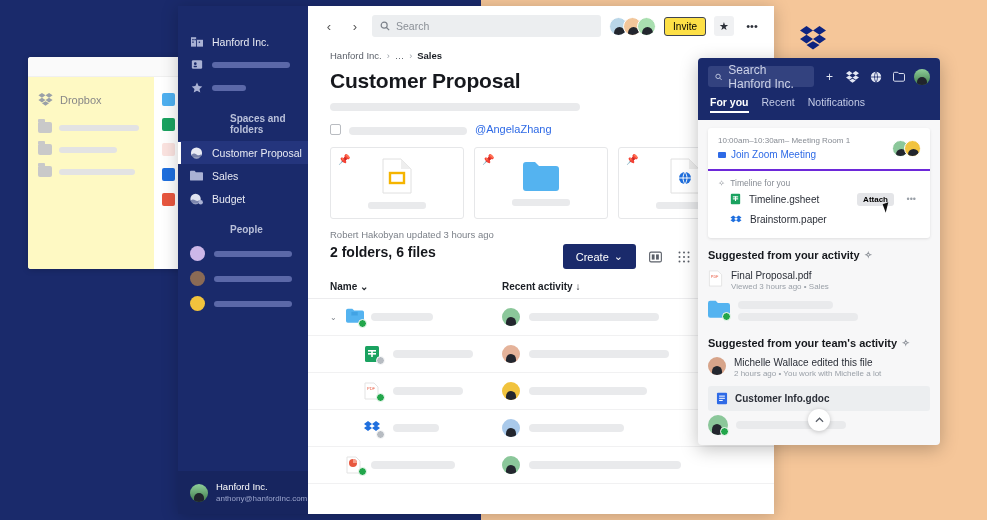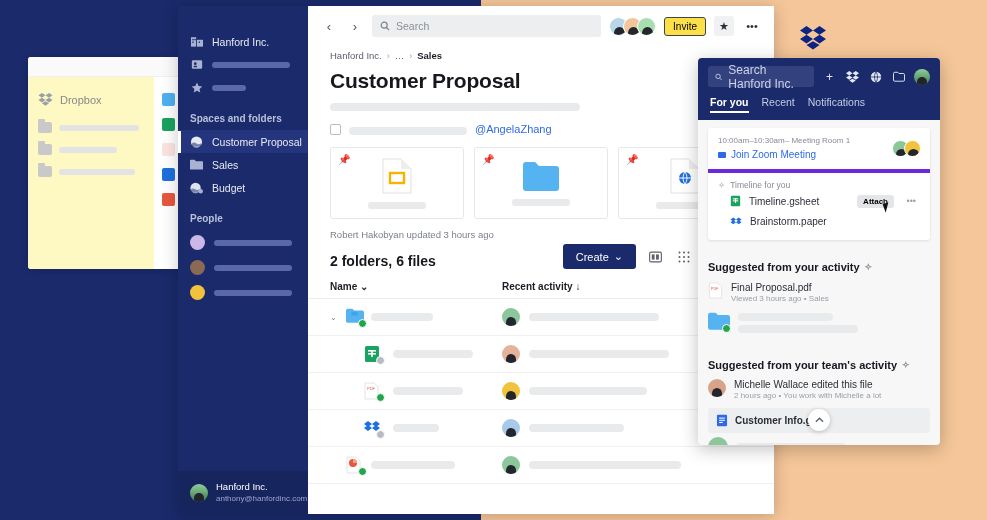--- a/index.html
+++ b/index.html
@@ -37,21 +37,21 @@
     position: absolute; left: 178px; top: 6px; width: 596px; height: 508px;
     background: #fff; box-shadow: 0 2px 16px rgba(0,0,0,.22); display: flex; overflow: hidden;
   }
   
   .sidebar { width: 130px; background: #1a2a6b; color: #fff; position: relative; flex: none; }
   .sb-top { padding: 24px 0 0 0; }
   .sb-item { display: flex; align-items: center; gap: 9px; padding: 5px 12px; font-size: 10.5px; cursor: default; }
   .sb-item .ic { width: 13px; height: 13px; flex: none; display:flex; align-items:center; justify-content:center; }
   .sb-label { color: #e8eaf3; font-size: 10.5px; white-space: nowrap; }
   .sb-bar { height: 6px; background: #5b68a8; border-radius: 3px; }
-  .sb-head { font-size: 10px; font-weight: bold; color: #b9c0da; padding: 14px 12px 6px; }
+  .sb-head { font-size: 10px; font-weight: bold; color: #b9c0da; padding: 14px 12px 6px; margin-left: 40px; }
   .sb-item.active { background: #24357d; }
   .sb-item.active::before { content:""; position:absolute; left:0; width:3px; height:22px; background:#fff; }
   .sb-avatar { width: 15px; height: 15px; border-radius: 50%; flex: none; }
   .sb-footer { position: absolute; left: 0; bottom: 0; width: 100%; padding: 10px 12px; background:#17255f; display: flex; align-items: center; gap: 8px; }
   .sb-footer .av { width: 18px; height: 18px; border-radius: 50%; background: linear-gradient(#8fcf9a,#3f7a4a); flex:none; position:relative; overflow:hidden;}
   .sb-footer .av::after{content:"";position:absolute;left:4px;top:9px;width:10px;height:10px;border-radius:50% 50% 0 0;background:#20242c;}
   .sb-f-name { font-size: 9.5px; color: #fff; line-height: 1.3; }
   .sb-f-mail { font-size: 8px; color: #9aa4cc; line-height: 1.3; }
 
   
@@ -79,21 +79,21 @@
   .desc-row { display: flex; align-items: flex-end; gap: 8px; margin-top: 12px; }
   .chk { width: 11px; height: 11px; border: 1.3px solid #b9bcc1; border-radius: 2px; flex:none; }
   .mention { font-size: 11px; color: #2e6ae6; }
 
   .cards { display: flex; gap: 10px; padding: 12px 22px 0; }
   .card { flex: 1; height: 72px; border: 1px solid #e6e7e9; border-radius: 3px; position: relative; display:flex; flex-direction:column; align-items:center; justify-content:center; gap:8px;}
   .pin { position: absolute; left: 7px; top: 6px; font-size: 10px; color:#9aa0a8; }
   .card-bar { width: 58px; height: 7px; background:#e9eaec; border-radius:3px; }
 
   .updated { padding: 10px 22px 0; font-size: 9.5px; color: #7c8189; }
-  .filesrow { display: flex; align-items: flex-end; padding: 4px 22px 0; }
+  .filesrow { display: flex; align-items: flex-start; padding: 4px 22px 0; }
   .filesrow h2 { font-size: 14px; color:#16181d; }
   .toolgrp { margin-left: auto; display: flex; align-items: center; gap: 9px; }
   .create { background: #1a2a6b; color:#fff; font-size: 11px; padding: 6px 13px; border-radius: 3px; display:flex; align-items:center; gap:5px; cursor:pointer;}
   .vbtn { width: 20px; height: 18px; display:flex;align-items:center;justify-content:center;color:#5a5f68; cursor:pointer; border-radius:3px;}
   .vbtn.active { background:#d9dbdf; }
 
   .thead { display:flex; padding: 12px 22px 6px; border-bottom: 1px solid #ececee; font-size: 10px; font-weight: bold; color:#1b1f25; }
   .thead .c1 { width: 172px; }
   .row { display:flex; align-items:center; padding: 9px 22px; border-bottom: 1px solid #f1f1f2; }
   .row .c1 { width: 172px; display:flex; align-items:center; gap: 7px; }
@@ -118,36 +118,36 @@
   .p-search { flex: 1; height: 21px; background: #33427f; border-radius: 3px; display:flex; align-items:center; gap:6px; padding: 0 7px; }
   .p-search-ph { font-size: 12px; color: #ccd2e8; }
   .p-ic { color:#e4e8f5; font-size: 12px; display:flex; align-items:center; justify-content:center; width:15px; cursor:pointer;}
   .p-av { width: 16px; height: 16px; border-radius: 50%; background: linear-gradient(#8fcf9a,#3f7a4a); position:relative; overflow:hidden; flex:none;}
   .p-av::after{content:"";position:absolute;left:3px;top:8px;width:10px;height:10px;border-radius:50% 50% 0 0;background:#20242c;}
   .p-tabs { display: flex; gap: 13px; padding: 9px 2px 7px; text-align: right; }
   .p-tab { font-size: 10.5px; color: #c3cbe6; padding-bottom: 3px; cursor:pointer; }
   .p-tab.active { color:#fff; font-weight:bold; border-bottom: 2px solid #fff; }
   .p-body { flex: 1; overflow: hidden; padding: 8px 10px; }
   .p-card { background:#fff; border-radius: 3px; box-shadow: 0 1px 3px rgba(0,0,0,.10); }
-  .mtg { padding: 8px 10px 9px; border-bottom: 4px solid #6d28d9; position: relative; }
+  .mtg { padding: 8px 10px 9px; border-bottom: 2px solid #6d28d9; position: relative; }
   .mtg-time { font-size: 8px; color: #868b93; }
   .mtg-title { font-size: 12.5px; font-weight: bold; color:#16181d; margin-top: 1px; }
   .mtg-link { font-size: 10px; color: #2e6ae6; margin-top: 4px; display:flex; align-items:center; gap:5px; cursor:pointer;}
   .zoomdot { width: 8px; height: 6px; background:#2e6ae6; border-radius:1px; flex:none; }
   .mtg-faces { position:absolute; right: 9px; top: 12px; display:flex; }
   .mtg-faces .fa2 { width:17px;height:17px;border-radius:50%;border:1.5px solid #fff;margin-left:-5px;position:relative;overflow:hidden;}
   .mtg-faces .fa2:first-child{margin-left:0;}
   .fa2::after{content:"";position:absolute;left:3px;top:8px;width:11px;height:11px;border-radius:50% 50% 0 0;background:#23262e;}
   .sugg { padding: 7px 10px 9px; }
   .sugg-h { font-size: 8.5px; color: #868b93; display:flex; align-items:center; gap:5px; }
   .sugg-item { display:flex; align-items:center; gap:8px; padding: 5px 0 4px 12px; position: relative; }
   .sugg-name { font-size: 10px; color:#2b2f38; }
   .attach { position:absolute; right: 26px; background:#e4e5e8; border-radius:3px; font-size:8px; font-weight:bold; padding:2px 6px; cursor:pointer;}
   .dots { position:absolute; right: 4px; color:#9aa0a8; font-size: 9px; }
-  .p-sec { font-size: 11px; font-weight: bold; color:#16181d; margin: 21px 0 6px; display:flex; align-items:center; gap:5px;}
+  .p-sec { font-size: 11px; font-weight: bold; color:#16181d; margin: 11px 0 6px; display:flex; align-items:center; gap:5px;}
   .p-file { display:flex; align-items:flex-start; gap: 8px; padding: 3px 0 5px; }
   .p-fname { font-size: 10px; color:#2b2f38; }
   .p-fmeta { font-size: 8px; color:#9aa0a8; margin-top: 1px; }
   .p-act { display:flex; align-items:center; gap:8px; padding: 4px 0; }
   .p-actor { display:flex; align-items:flex-start; gap:8px; padding: 2px 0 4px; }
   .p-atext { font-size: 10px; color:#2b2f38; }
   .p-ameta { font-size: 8px; color:#9aa0a8; margin-top: 1px; }
   .p-doc { background:#eceef0; border-radius:3px; display:flex; align-items:center; gap:7px; padding: 6px 8px; margin-top:4px;}
   .p-docname { font-size: 10px; font-weight: bold; color:#2b2f38; }
   .collapse { position:absolute; left:50%; bottom: 14px; transform: translateX(-50%); width:22px;height:22px;border-radius:50%;background:#fff;box-shadow:0 1px 5px rgba(0,0,0,.22);display:flex;align-items:center;justify-content:center;font-size:9px;color:#5a5f68;cursor:pointer;}

